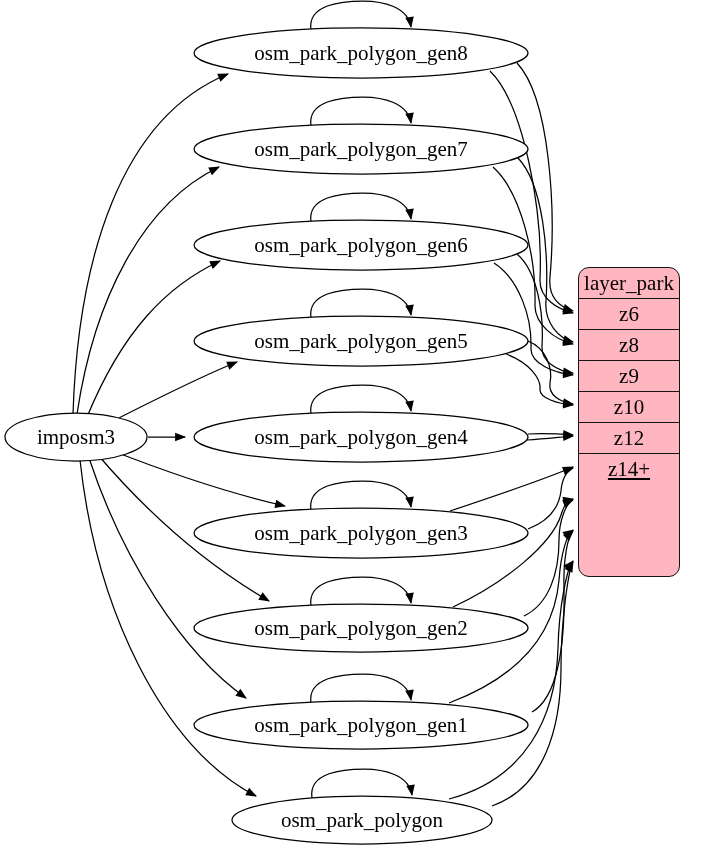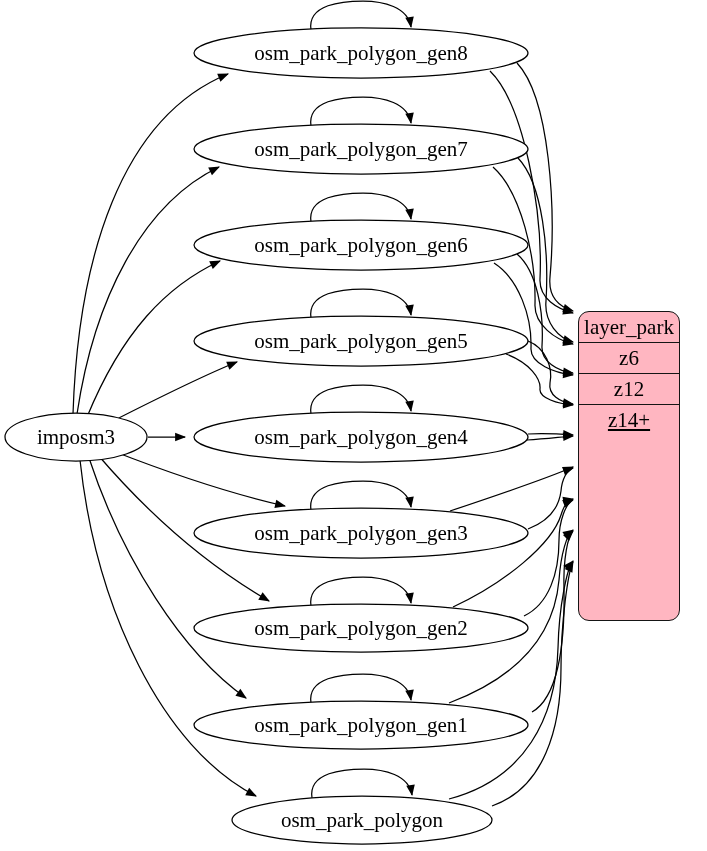--- a/index.html
+++ b/index.html
@@ -5,21 +5,21 @@
   html,body{margin:0;padding:0;background:#ffffff;}
   .canvas{position:relative;width:707px;height:851px;background:#ffffff;overflow:hidden;
           font-family:"Liberation Serif","DejaVu Serif",serif;}
   svg{position:absolute;left:0;top:0;}
   svg path.edge{fill:none;stroke:#000000;stroke-width:1.25px;}
   svg ellipse{fill:#ffffff;stroke:#000000;stroke-width:1.25px;}
   svg text{font-family:"Liberation Serif","DejaVu Serif",serif;font-size:21px;fill:#000000;
            text-anchor:middle;}
   .layer-table{position:absolute;left:578px;top:267px;width:102px;height:310px;
                background:#ffb6c1;border:1.4px solid #151515;border-radius:11px;
-               box-sizing:border-box;overflow:hidden;margin-top:44px;}
+               box-sizing:border-box;overflow:hidden;}
   .lt-row{height:31px;line-height:30px;text-align:center;font-size:21px;color:#000000;
           border-bottom:1.3px solid #151515;box-sizing:border-box;}
   .lt-row:last-child{border-bottom:none;text-decoration:underline;}
 </style>
 </head>
 <body>
 
 <div class="canvas">
   <svg width="707" height="851" viewBox="0 0 707 851">
     <defs>
@@ -111,16 +111,19 @@
     </g>
     <g>
       <ellipse cx="362" cy="820" rx="130" ry="24"></ellipse>
       <text x="362" y="827">osm_park_polygon</text>
     </g>
   </svg>
 
   <div class="layer-table">
     <div class="lt-row">layer_park</div>
     <div class="lt-row">z6</div>
+    <div class="lt-row">z8</div>
+    <div class="lt-row">z9</div>
+    <div class="lt-row">z10</div>
     <div class="lt-row">z12</div>
     <div class="lt-row">z14+</div>
   </div>
 </div>
 
 </body></html>

